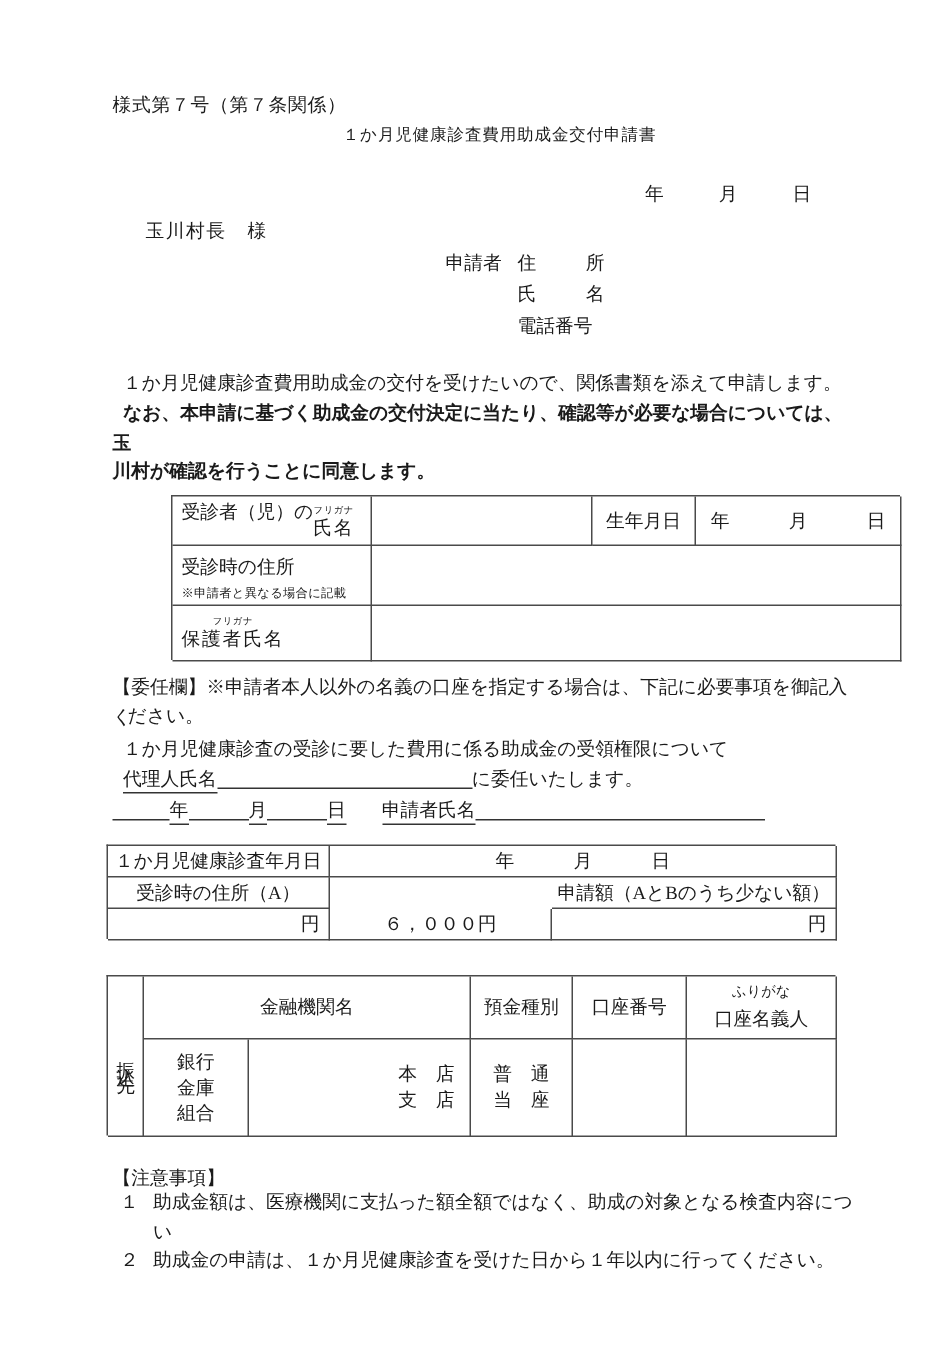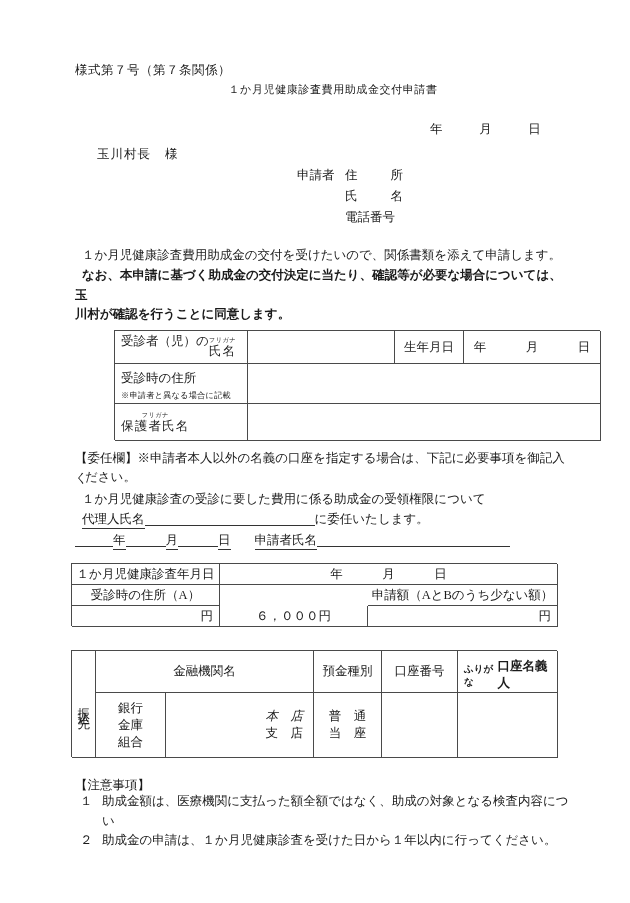--- a/index.html
+++ b/index.html
@@ -95,23 +95,23 @@
     border-bottom: 1.1px solid #4a4a4a;
     font-size: 12.5px;
     display: flex;
     align-items: center;
     padding: 0 6px;
     overflow: hidden;
   }
   .cell.c { justify-content: center; padding: 0 2px; }
   .cell.r { justify-content: flex-end; }
   .cell.col {
+    flex-direction: column;
     justify-content: center;
-    align-items: flex-end;
-    font-weight: bold;
+    align-items: center;
   }
   .cell.colL {
     flex-direction: column;
     justify-content: center;
     align-items: flex-start;
   }
 
   
   .ruby {
     display: inline-flex;
@@ -316,21 +316,21 @@
 
     <div class="cell c" style="left:24px; top:42px; width:70px; height:65px;">
       <span class="stack">
         <span style="display:block;">銀行</span>
         <span style="display:block;">金庫</span>
         <span style="display:block;">組合</span>
       </span>
     </div>
     <div class="cell" style="left:94px; top:42px; width:148px; height:65px; justify-content:flex-end; padding-right:10px;">
       <span class="stack">
-        <span style="display:block;font-style:italic;">本　店</span>
+        <span style="display:block;">本　店</span>
         <span style="display:block;text-align:center;">支　店</span>
       </span>
     </div>
     <div class="cell c" style="left:242px; top:42px; width:68px; height:65px;">
       <span class="stack">
         <span style="display:block;">普　通</span>
         <span style="display:block;">当　座</span>
       </span>
     </div>
     <div class="cell" style="left:310px; top:42px; width:76px; height:65px;">

